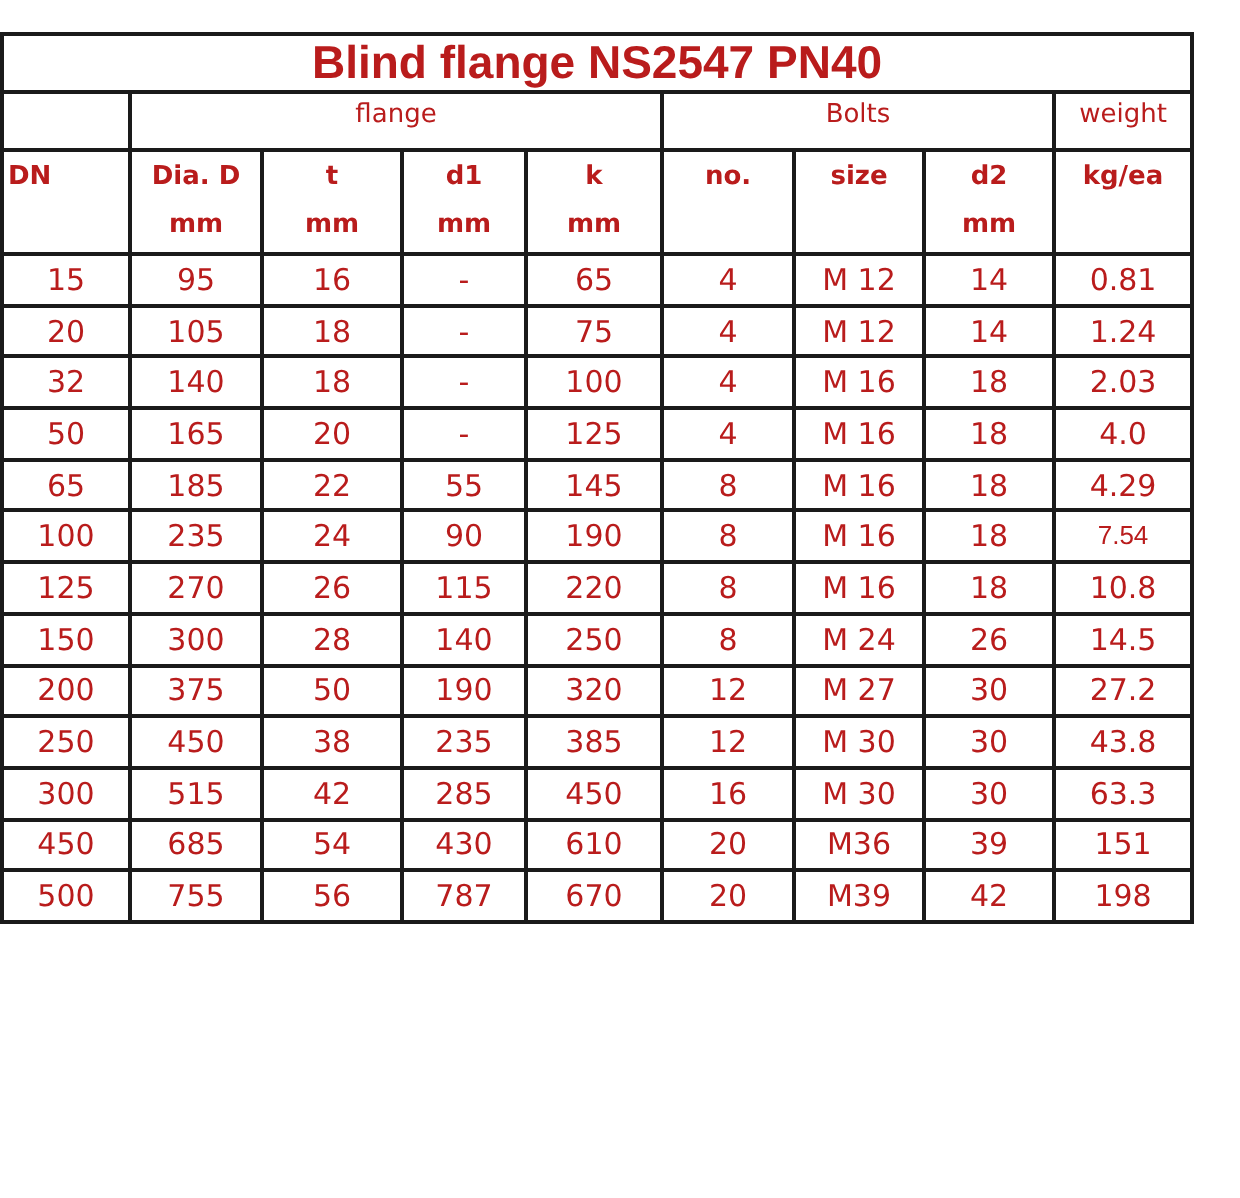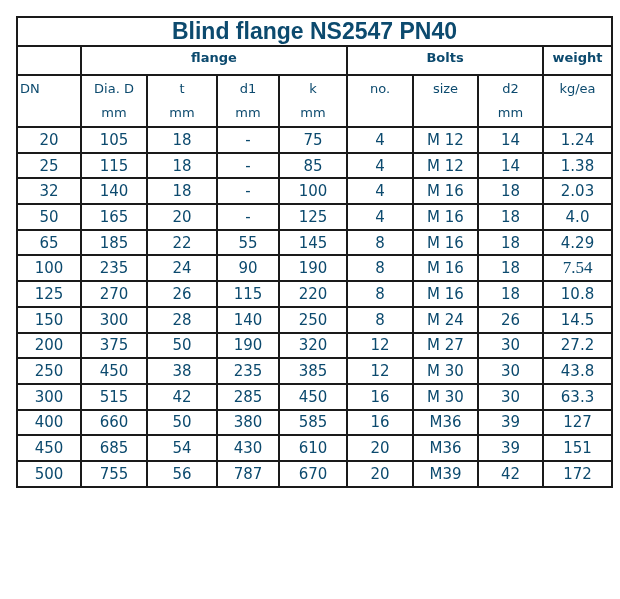--- a/index.html
+++ b/index.html
@@ -1,62 +1,62 @@
 <!DOCTYPE html>
 <html><head>
 <meta charset="utf-8">
 <style>
   html, body { margin: 0; padding: 0; background: #ffffff; }
   body { width: 620px; height: 599px; position: relative; overflow: hidden; }
   table.spec {
-    position: absolute; left: 16px; top: 16px;
+    position: absolute; left: 0; top: 16px;
     border-collapse: collapse;
     width: 595px;
     table-layout: fixed;
-    color: #0c4a6e;
+    color: #b91c1c;
   }
   table.spec td, table.spec th {
     border: 2px solid #1a1a1a;
     padding: 0;
     text-align: center;
     vertical-align: middle;
   }
   .title-cell {
     height: 27px;
     font-family: "Liberation Sans", sans-serif;
     font-weight: bold;
     font-size: 23px;
     line-height: 27px;
   }
   .grp-cell {
     height: 24px;
     font-family: "DejaVu Sans", sans-serif;
-    font-weight: bold;
+    font-weight: normal;
     font-size: 13px;
     vertical-align: top !important;
     padding-top: 3px !important;
   }
   .sub-cell {
     height: 49px;
     font-family: "DejaVu Sans", sans-serif;
-    font-weight: normal;
+    font-weight: bold;
     font-size: 13px;
     vertical-align: top !important;
     line-height: 24px;
     padding-top: 1px !important;
   }
   .sub-cell.left { text-align: left; padding-left: 2px !important; }
   .sub-cell span { display: block; height: 24px; }
   .data-cell {
     height: 23.7px;
     font-family: "DejaVu Sans", sans-serif;
     font-size: 15px;
     line-height: 22px;
   }
-  .serif { font-family: Liberation Serif, serif; font-size: 17px; }
+  .serif { font-family: Liberation Sans, sans-serif; font-size: 13px; }
 </style>
 </head>
 <body>
 
 <table class="spec">
   <colgroup>
     <col style="width:64px">
       <col style="width:66px">
       <col style="width:70px">
     <col style="width:62px">
@@ -110,40 +110,40 @@
           <span>mm</span>
         </th>
         <th class="sub-cell">
           <span>kg/ea</span>
           <span></span>
         </th>
       </tr>
   </thead>
   <tbody id="tbody">
       <tr>
+        <td class="data-cell">15</td>
+        <td class="data-cell">95</td>
+        <td class="data-cell">16</td>
+        <td class="data-cell">-</td>
+        <td class="data-cell">65</td>
+        <td class="data-cell">4</td>
+        <td class="data-cell">M 12</td>
+        <td class="data-cell">14</td>
+        <td class="data-cell">0.81</td>
+      </tr>
+      <tr>
         <td class="data-cell">20</td>
         <td class="data-cell">105</td>
         <td class="data-cell">18</td>
         <td class="data-cell">-</td>
         <td class="data-cell">75</td>
         <td class="data-cell">4</td>
         <td class="data-cell">M 12</td>
         <td class="data-cell">14</td>
         <td class="data-cell">1.24</td>
-      </tr>
-      <tr>
-        <td class="data-cell">25</td>
-        <td class="data-cell">115</td>
-        <td class="data-cell">18</td>
-        <td class="data-cell">-</td>
-        <td class="data-cell">85</td>
-        <td class="data-cell">4</td>
-        <td class="data-cell">M 12</td>
-        <td class="data-cell">14</td>
-        <td class="data-cell">1.38</td>
       </tr>
       <tr>
         <td class="data-cell">32</td>
         <td class="data-cell">140</td>
         <td class="data-cell">18</td>
         <td class="data-cell">-</td>
         <td class="data-cell">100</td>
         <td class="data-cell">4</td>
         <td class="data-cell">M 16</td>
         <td class="data-cell">18</td>
@@ -231,46 +231,35 @@
         <td class="data-cell">515</td>
         <td class="data-cell">42</td>
         <td class="data-cell">285</td>
         <td class="data-cell">450</td>
         <td class="data-cell">16</td>
         <td class="data-cell">M 30</td>
         <td class="data-cell">30</td>
         <td class="data-cell">63.3</td>
       </tr>
       <tr>
-        <td class="data-cell">400</td>
-        <td class="data-cell">660</td>
-        <td class="data-cell">50</td>
-        <td class="data-cell">380</td>
-        <td class="data-cell">585</td>
-        <td class="data-cell">16</td>
-        <td class="data-cell">M36</td>
-        <td class="data-cell">39</td>
-        <td class="data-cell">127</td>
-      </tr>
-      <tr>
         <td class="data-cell">450</td>
         <td class="data-cell">685</td>
         <td class="data-cell">54</td>
         <td class="data-cell">430</td>
         <td class="data-cell">610</td>
         <td class="data-cell">20</td>
         <td class="data-cell">M36</td>
         <td class="data-cell">39</td>
         <td class="data-cell">151</td>
       </tr>
       <tr>
         <td class="data-cell">500</td>
         <td class="data-cell">755</td>
         <td class="data-cell">56</td>
         <td class="data-cell">787</td>
         <td class="data-cell">670</td>
         <td class="data-cell">20</td>
         <td class="data-cell">M39</td>
         <td class="data-cell">42</td>
-        <td class="data-cell">172</td>
+        <td class="data-cell">198</td>
       </tr>
     </tbody>
 </table>
 
 </body></html>

